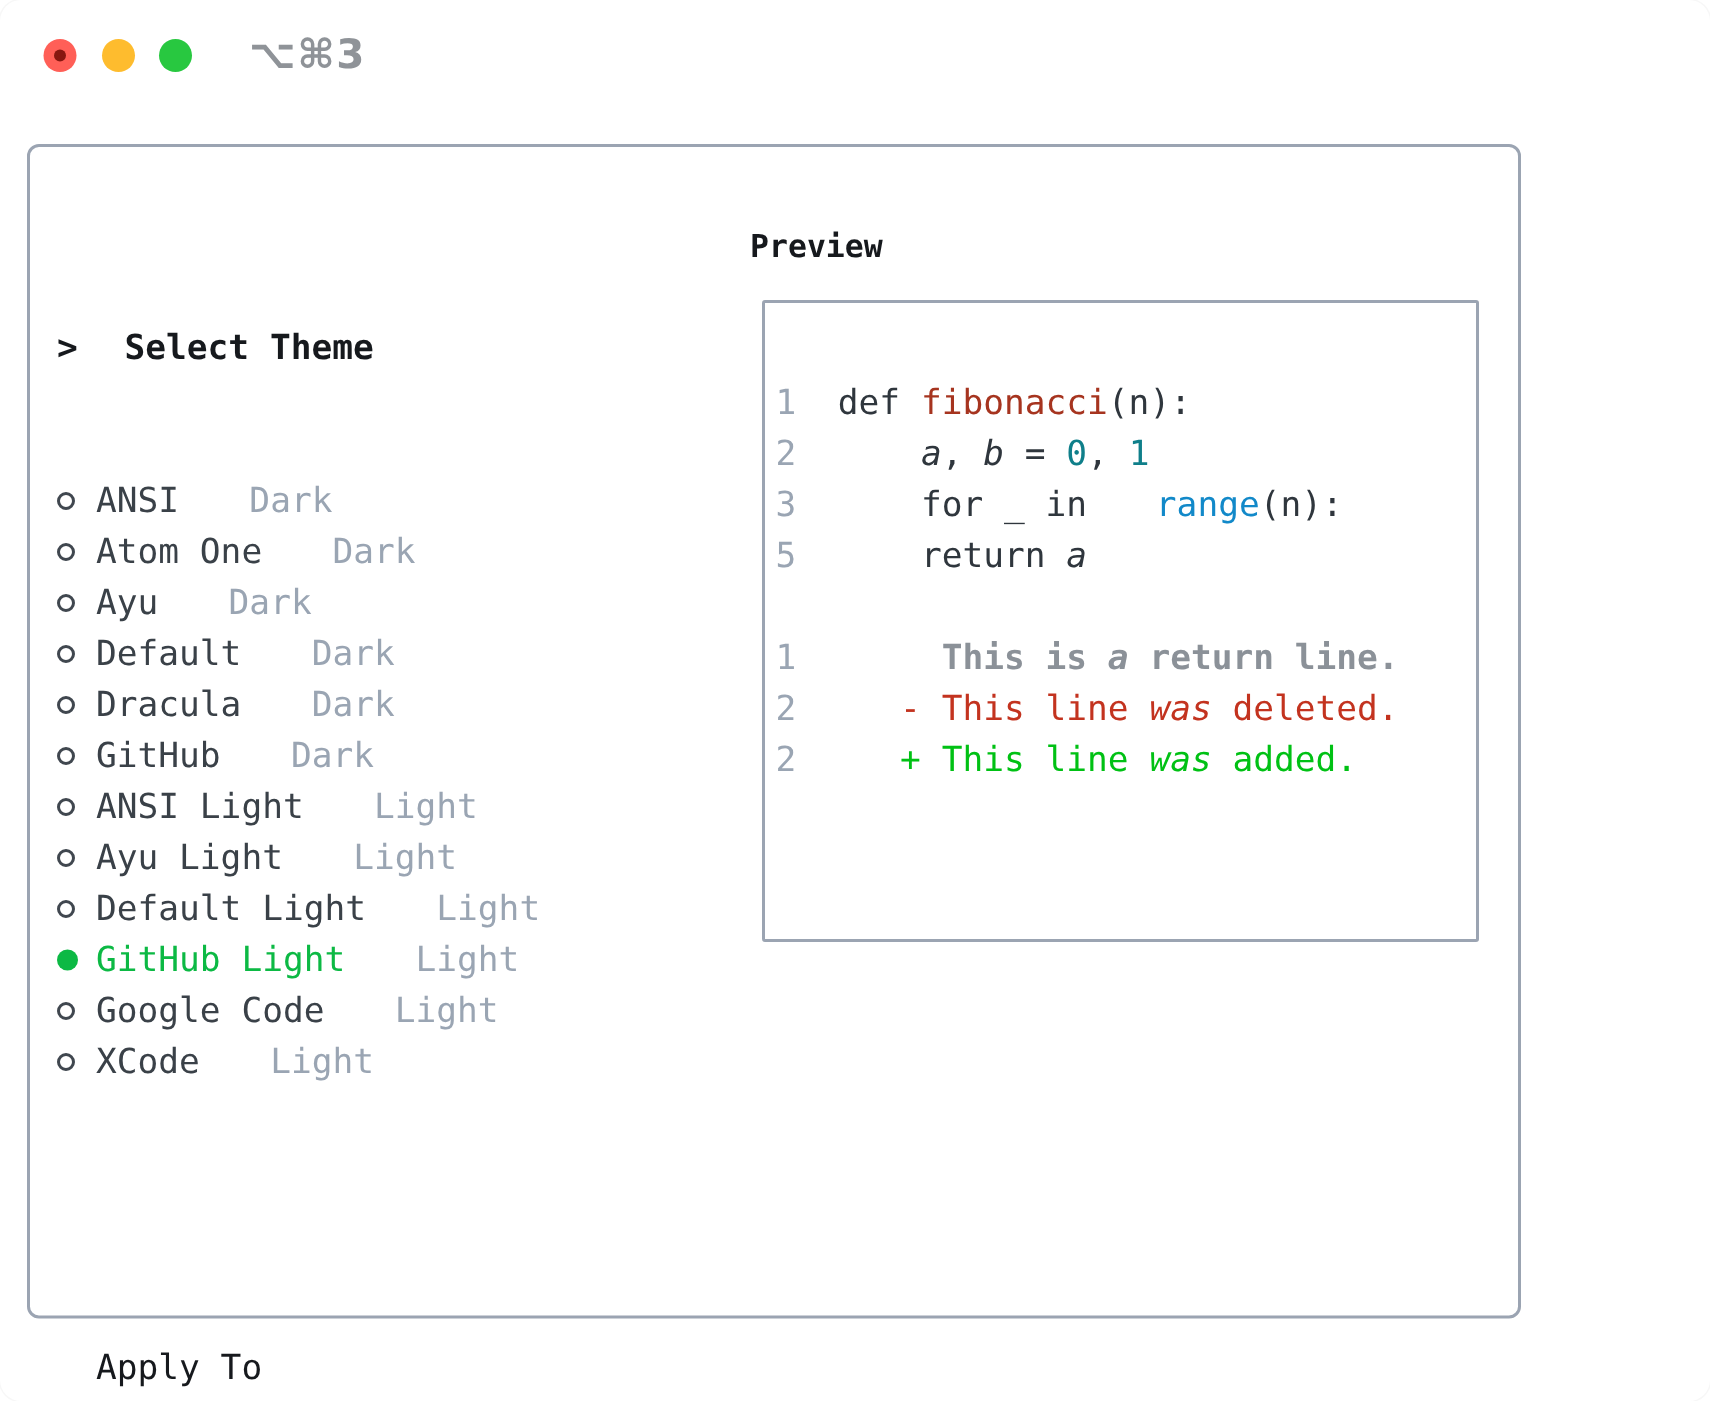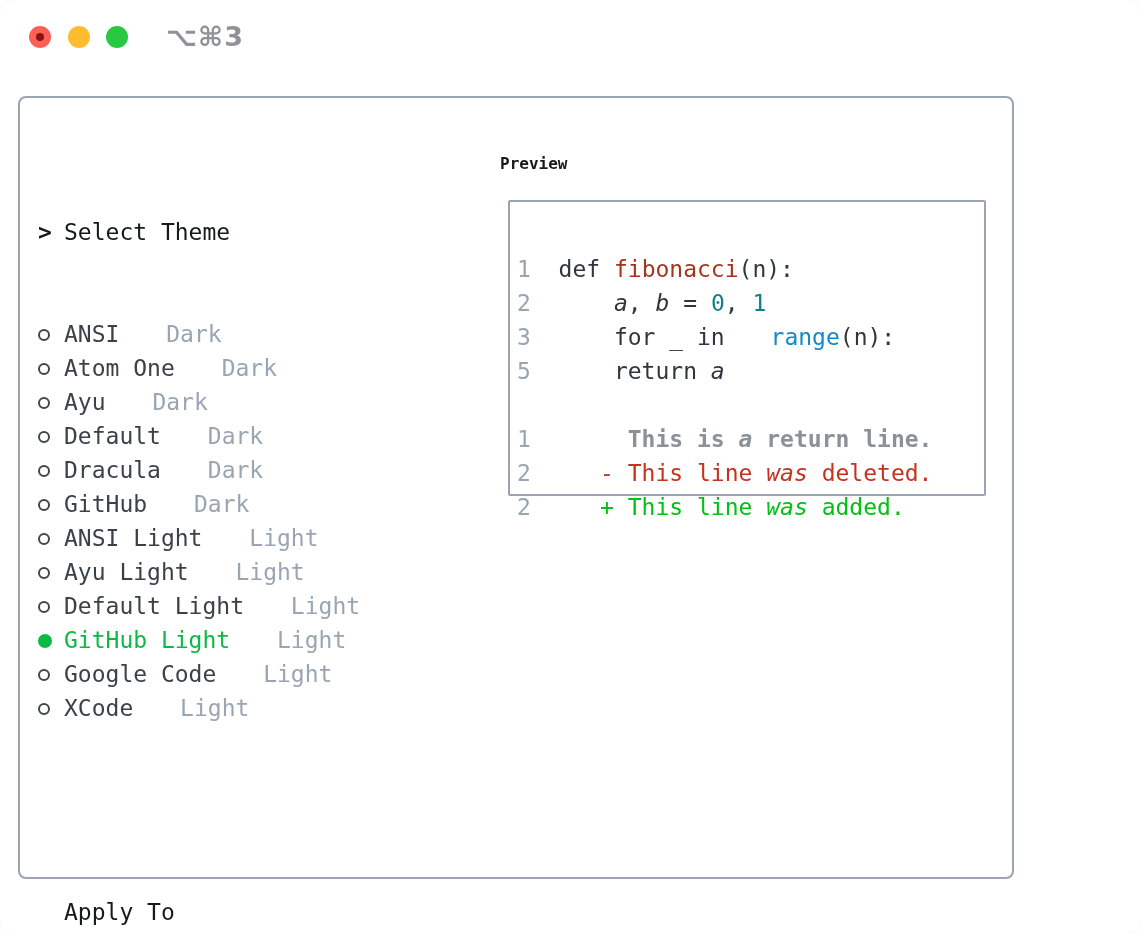--- a/index.html
+++ b/index.html
@@ -18,30 +18,30 @@
   .tl.yellow{left:68px;background:var(--light-yellow);}
   .tl.green{left:106px;background:var(--light-green);}
   .tl-dot{position:absolute;left:7px;top:7px;width:8px;height:8px;border-radius:50%;background:#871710;}
   .win-title{position:absolute;left:166px;top:21px;font-family:"DejaVu Sans",sans-serif;font-size:27px;font-weight:600;color:var(--titlebar-gray);letter-spacing:1px;}
   
   .panel{position:absolute;left:18px;top:96px;width:996px;height:783px;border:2px solid var(--border-gray);border-radius:8px;box-sizing:border-box;background:#fff;}
   .left-col{position:absolute;left:18px;top:49px;font-size:23px;line-height:34px;white-space:pre;}
   .row{height:34px;white-space:pre;}
   .marker{display:inline-block;width:26px;}
   .caret{font-weight:bold;color:var(--heading-text);}
-  .hdr-text{font-weight:normal;color:var(--heading-text);}
+  .hdr-text{font-weight:bold;color:var(--heading-text);margin-left:19px;}
   .sub-hdr{color:var(--heading-text);text-align:center;}
   .dot{display:inline-block;width:12px;height:12px;box-sizing:border-box;border:2px solid #40474f;border-radius:50%;margin-right:14px;vertical-align:1px;}
   .dot.sel{width:14px;height:14px;border:none;background:var(--accent-green);margin-right:12px;vertical-align:0px;}
   .lbl{color:var(--label-text);}
   .lbl.sel{color:var(--accent-green);}
   .tag{color:var(--muted-gray);margin-left:33px;}
   
-  .preview-heading{position:absolute;left:480px;top:49px;font-size:16px;line-height:34px;font-weight:bold;color:var(--heading-text);}
-  .preview-box{position:absolute;left:488px;top:102px;width:478px;height:296px;border:2px solid var(--border-gray);border-radius:2px;box-sizing:border-box;background:#fff;}
+  .preview-heading{position:absolute;left:480px;top:49px;font-size:21px;line-height:34px;font-weight:bold;color:var(--heading-text);}
+  .preview-box{position:absolute;left:488px;top:102px;width:478px;height:428px;border:2px solid var(--border-gray);border-radius:2px;box-sizing:border-box;background:#fff;}
   .preview-lines{padding:50px 0 0 7px;font-size:23px;line-height:34px;}
   .pline{height:34px;white-space:pre;}
   .ln{display:inline-block;width:1ch;color:var(--muted-gray);}
   .it{font-style:italic;}
   .tk-code{color:var(--code-text);}
   .tk-func{color:var(--function-red);}
   .tk-num{color:var(--number-teal);}
   .tk-builtin{color:var(--builtin-blue);margin-left:32px;}
   .tk-ctx{color:var(--context-gray);font-weight:bold;}
   .tk-del{color:var(--diff-deleted-red);margin-top:28px;}

